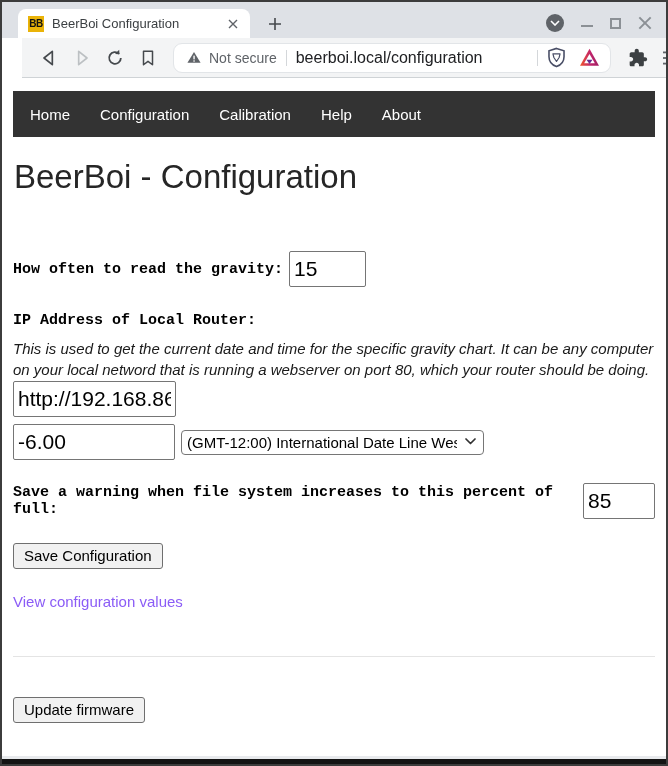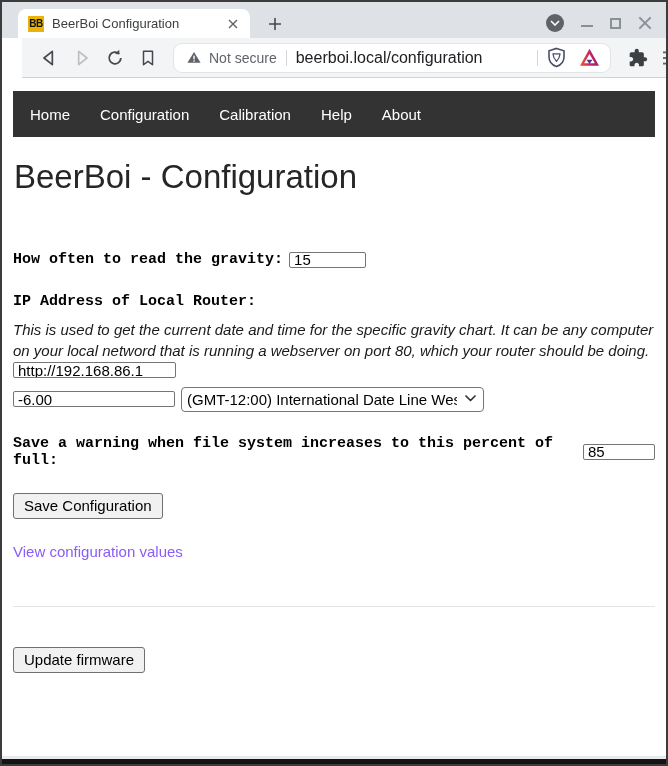--- a/index.html
+++ b/index.html
@@ -69,22 +69,22 @@
   .navbar {
     height:46px; background:#333333; display:flex; align-items:center;
     padding-left:17px; gap:30px;
   }
   .nav-item { color:#fff; font-size:15px; cursor:pointer; white-space:nowrap; }
   h1.page-title { margin:22px 0 0 1px; font-size:33px; font-weight:400; color:#262626; line-height:36px; letter-spacing:0; }
 
   .lbl { font-weight:bold; font-size:15px; color:#000;font-family:Liberation Mono, monospace; }
   .row-inline { display:flex; align-items:center; }
   input.txt {
-    font-family:"Liberation Sans",sans-serif; font-size:15px; color:#000;
-    border:1.5px solid #757575; border-radius:2px; height:16px; padding:0 4px; background:#fff;
+    font-family:"Liberation Sans",sans-serif; font-size:21px; color:#000;
+    border:1.5px solid #757575; border-radius:2px; height:36px; padding:0 4px; background:#fff;
   }
   .row-gravity { margin-top:56px; }
   .row-gravity input { width:77px; margin-left:6px; }
   .row-router-label { margin-top:23px; }
   .router-desc {
     margin-top:9px; font-style:italic; font-size:15px; line-height:21px;
     color:#1a1a1a; max-width:646px;
   }
   .url-input { width:163px; margin-top:1px; }
   .tz-label { margin-top:22px; display:block; }

